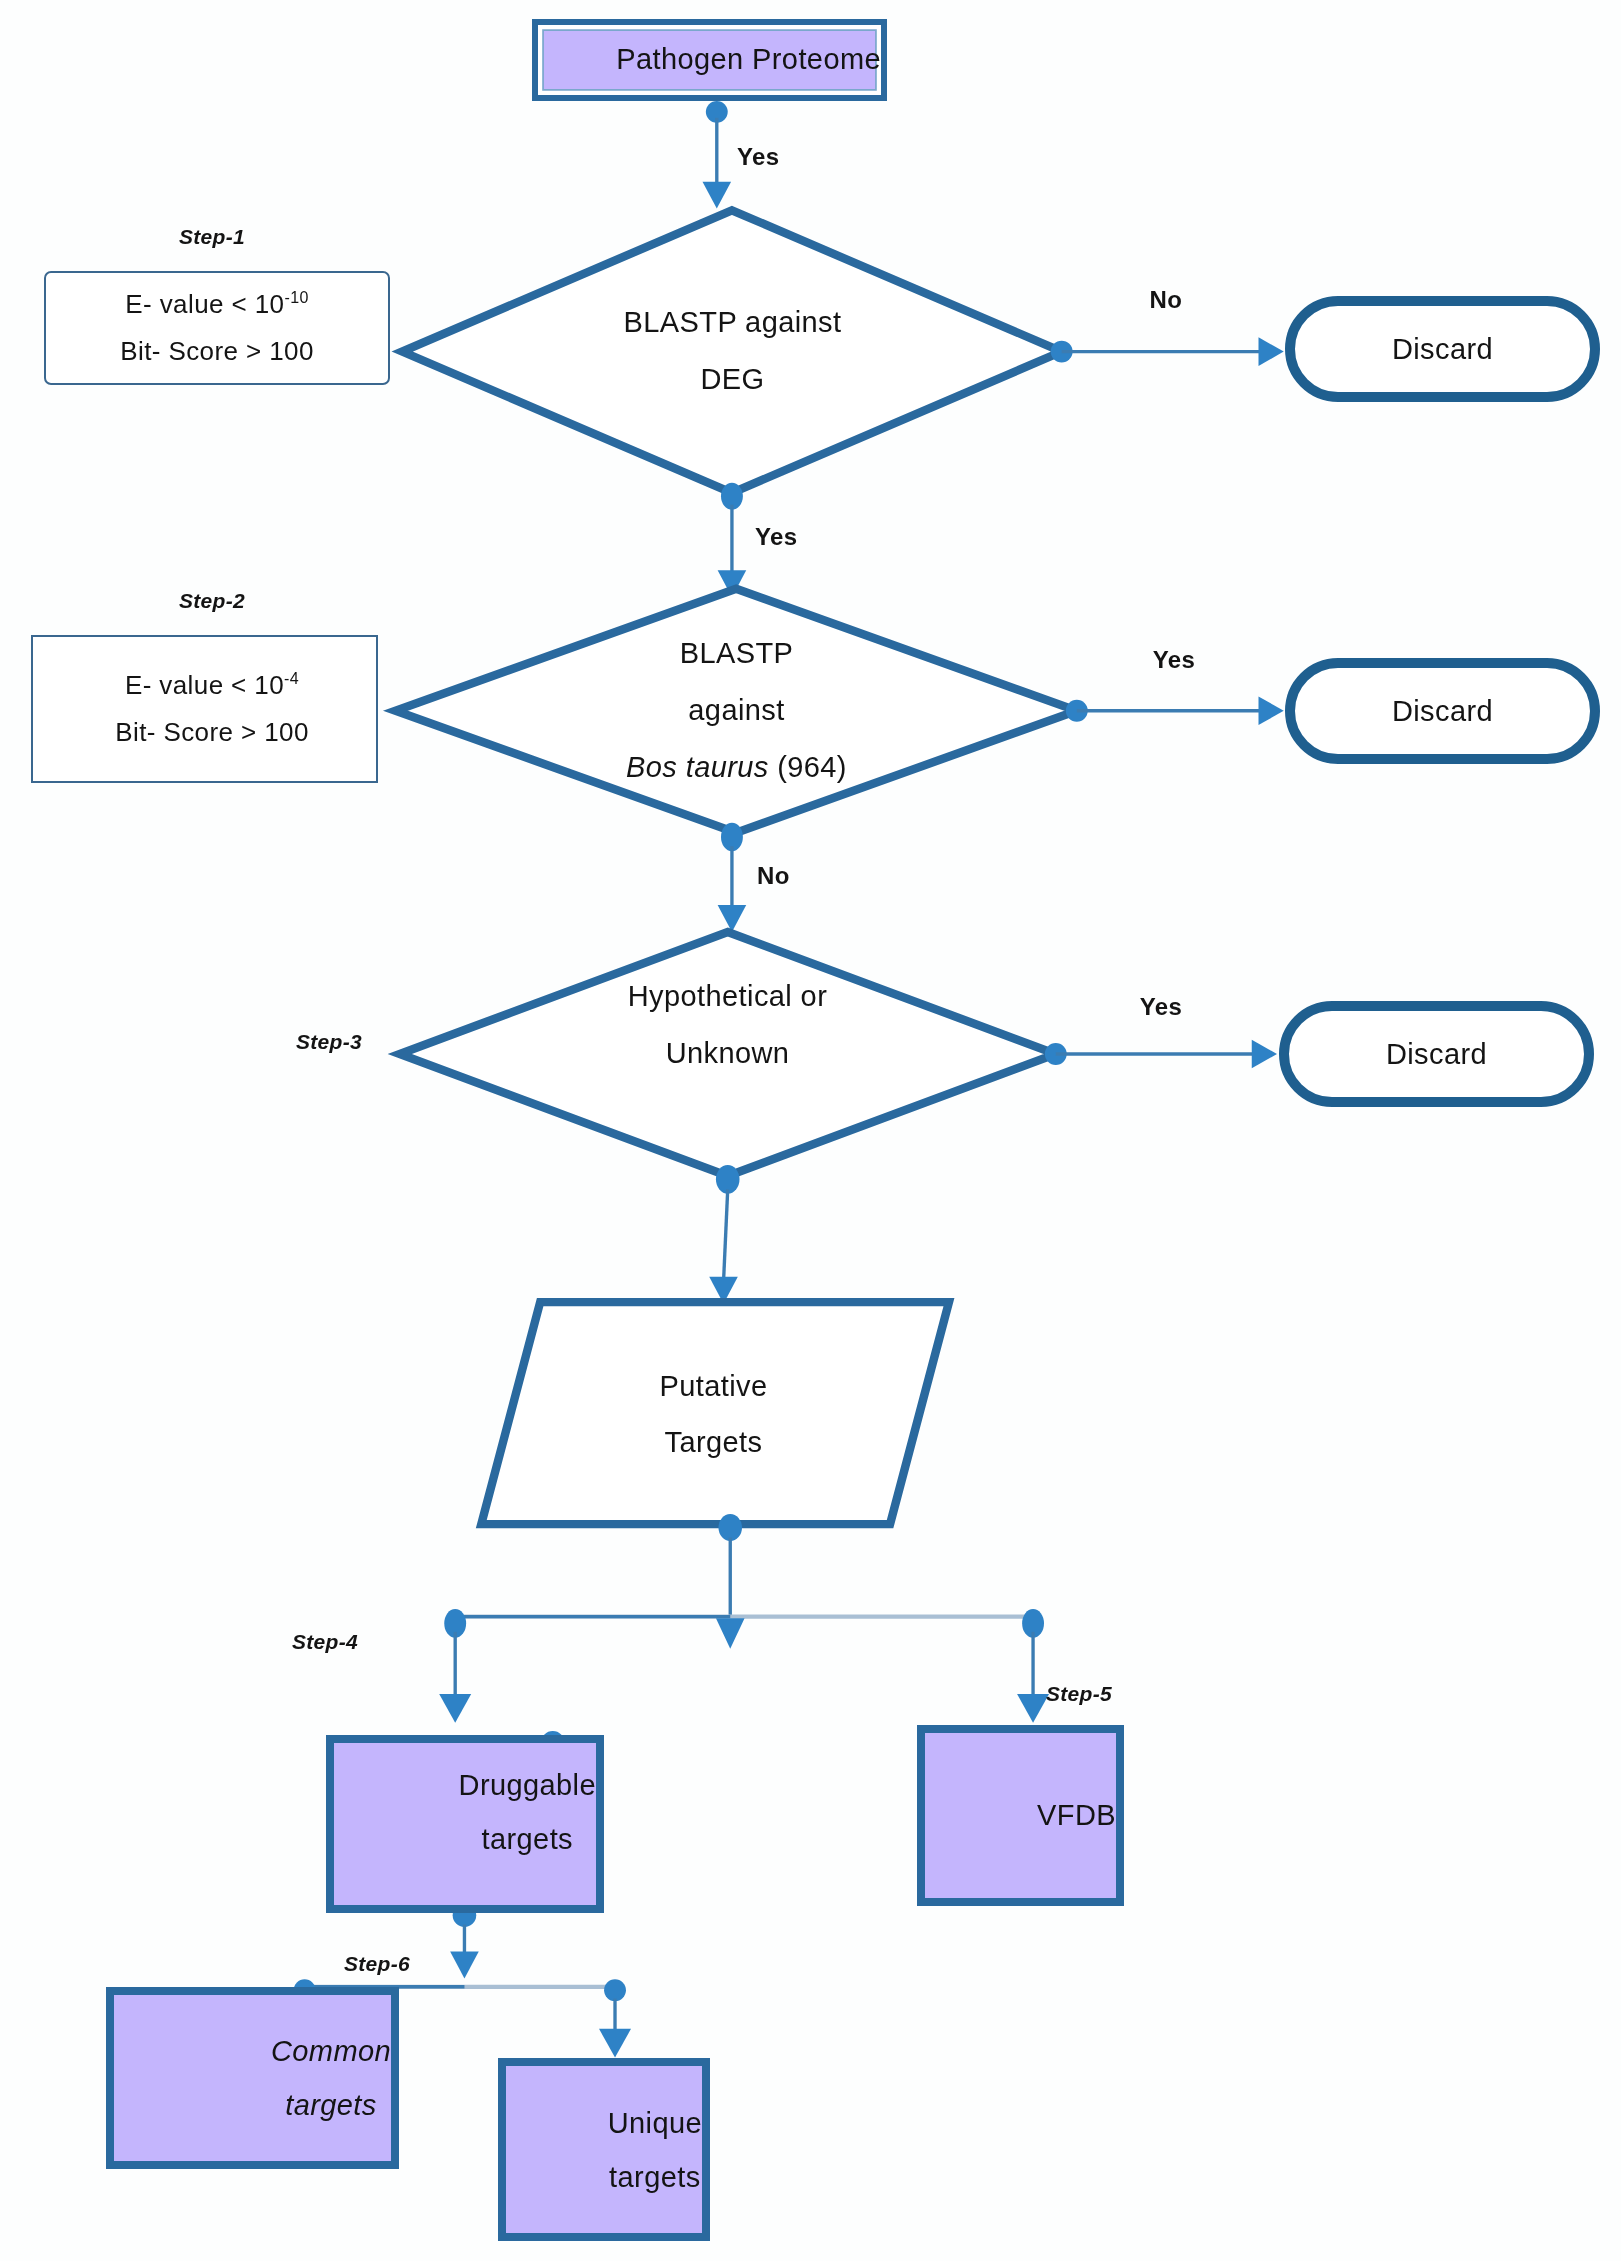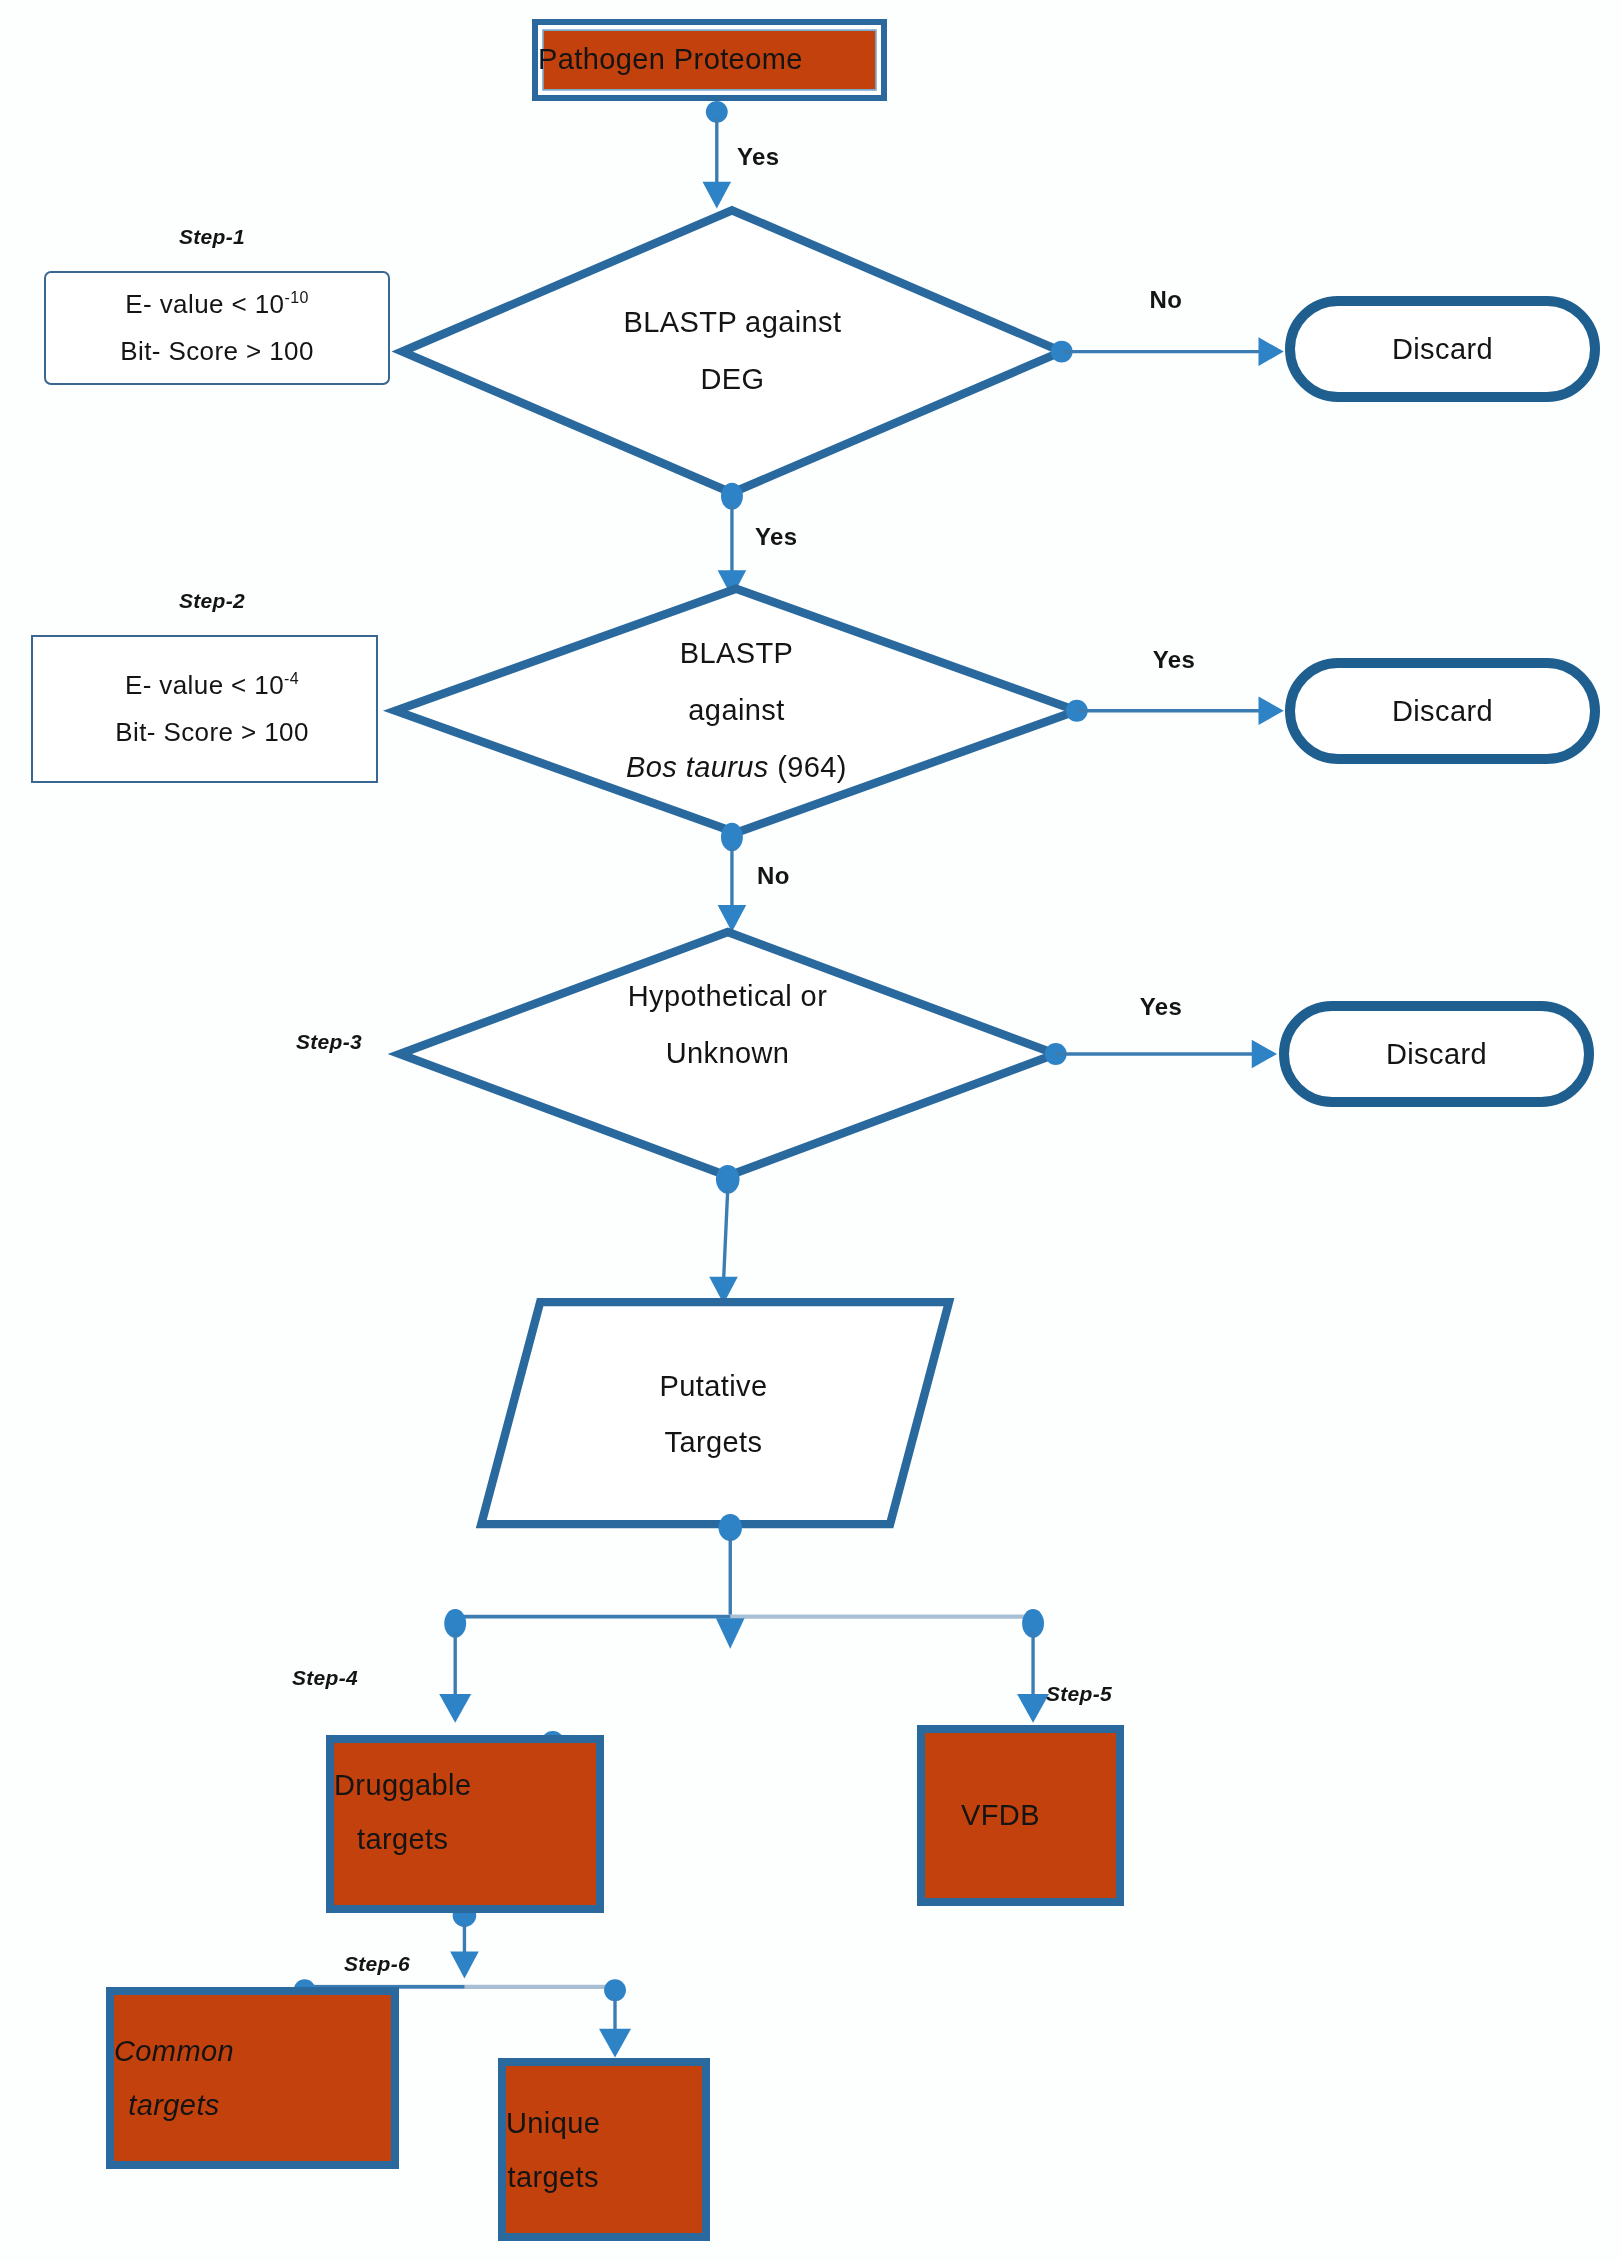--- a/index.html
+++ b/index.html
@@ -11,22 +11,22 @@
     position:relative;width:1622px;height:2261px;background:#fdfefe;
     font-family:"Liberation Sans",sans-serif;color:var(--text,#141414);overflow:hidden;
   }
   svg.wires{position:absolute;left:0;top:0;width:1622px;height:2261px;}
   .ln{stroke:var(--line,#3b7cb2);stroke-width:4;fill:none;}
   .lnl{stroke:var(--line_light,#a9bfd4);stroke-width:5;fill:none;}
   .shape{fill:#ffffff;stroke:var(--shape,#2a699e);stroke-width:10;stroke-linejoin:miter;}
   .dot{fill:var(--accent,#2e82c6);}
   .head{fill:var(--accent,#2e82c6);}
   .abs{position:absolute;box-sizing:border-box;}
-  .box{background:#c2410c;border:8.4px solid var(--shape,#2a699e);
-       display:flex;flex-direction:column;align-items:flex-start;justify-content:center;}
+  .box{background:#c4b5fd;border:8.4px solid var(--shape,#2a699e);
+       display:flex;flex-direction:column;align-items:flex-end;justify-content:center;}
   .dbl{border:6.7px solid var(--shape,#2a699e);
        box-shadow:inset 0 0 0 4.2px #ffffff, inset 0 0 0 5.9px #7aa7cc;}
   .crit{background:#ffffff;border:2.5px solid var(--step_border,#3a678f);
         display:flex;flex-direction:column;align-items:center;justify-content:center;}
   .pill{background:#ffffff;border:10px solid var(--pill,#1f5f8f);border-radius:59px;
         display:flex;align-items:center;justify-content:center;}
   .node-text{font-size:29px;line-height:57px;text-align:center;letter-spacing:0.4px;color:var(--text,#141414);}
   .crit-line{font-size:26px;line-height:47px;letter-spacing:0.4px;}
   .crit-line sup{font-size:16px;vertical-align:super;line-height:0;}
   .step{font-size:21px;font-weight:bold;font-style:italic;text-align:center;letter-spacing:0.3px;}
@@ -206,21 +206,21 @@
   </div>
 
   <div class="abs node-text" style="left:503px;top:1358px;width:421px;line-height:56px;">
     <div>Putative</div>
     <div>Targets</div>
   </div>
 
   <div class="abs step" style="left:128px;top:225px;width:168px;">Step-1</div>
   <div class="abs step" style="left:128px;top:589px;width:168px;">Step-2</div>
   <div class="abs step" style="left:268px;top:1030px;width:122px;">Step-3</div>
-  <div class="abs step" style="left:262px;top:1666px;width:126px;">Step-4</div>
+  <div class="abs step" style="left:262px;top:1630px;width:126px;">Step-4</div>
   <div class="abs step" style="left:1046px;top:1682px;width:126px;text-align:left;">Step-5</div>
   <div class="abs step" style="left:316px;top:1952px;width:122px;">Step-6</div>
 
   <div class="abs yn" style="left:737px;top:143px;">Yes</div>
   <div class="abs yn" style="left:1124px;top:286px;width:84px;text-align:center;">No</div>
   <div class="abs yn" style="left:755px;top:523px;">Yes</div>
   <div class="abs yn" style="left:1132px;top:646px;width:84px;text-align:center;">Yes</div>
   <div class="abs yn" style="left:757px;top:862px;">No</div>
   <div class="abs yn" style="left:1119px;top:993px;width:84px;text-align:center;">Yes</div>
 

